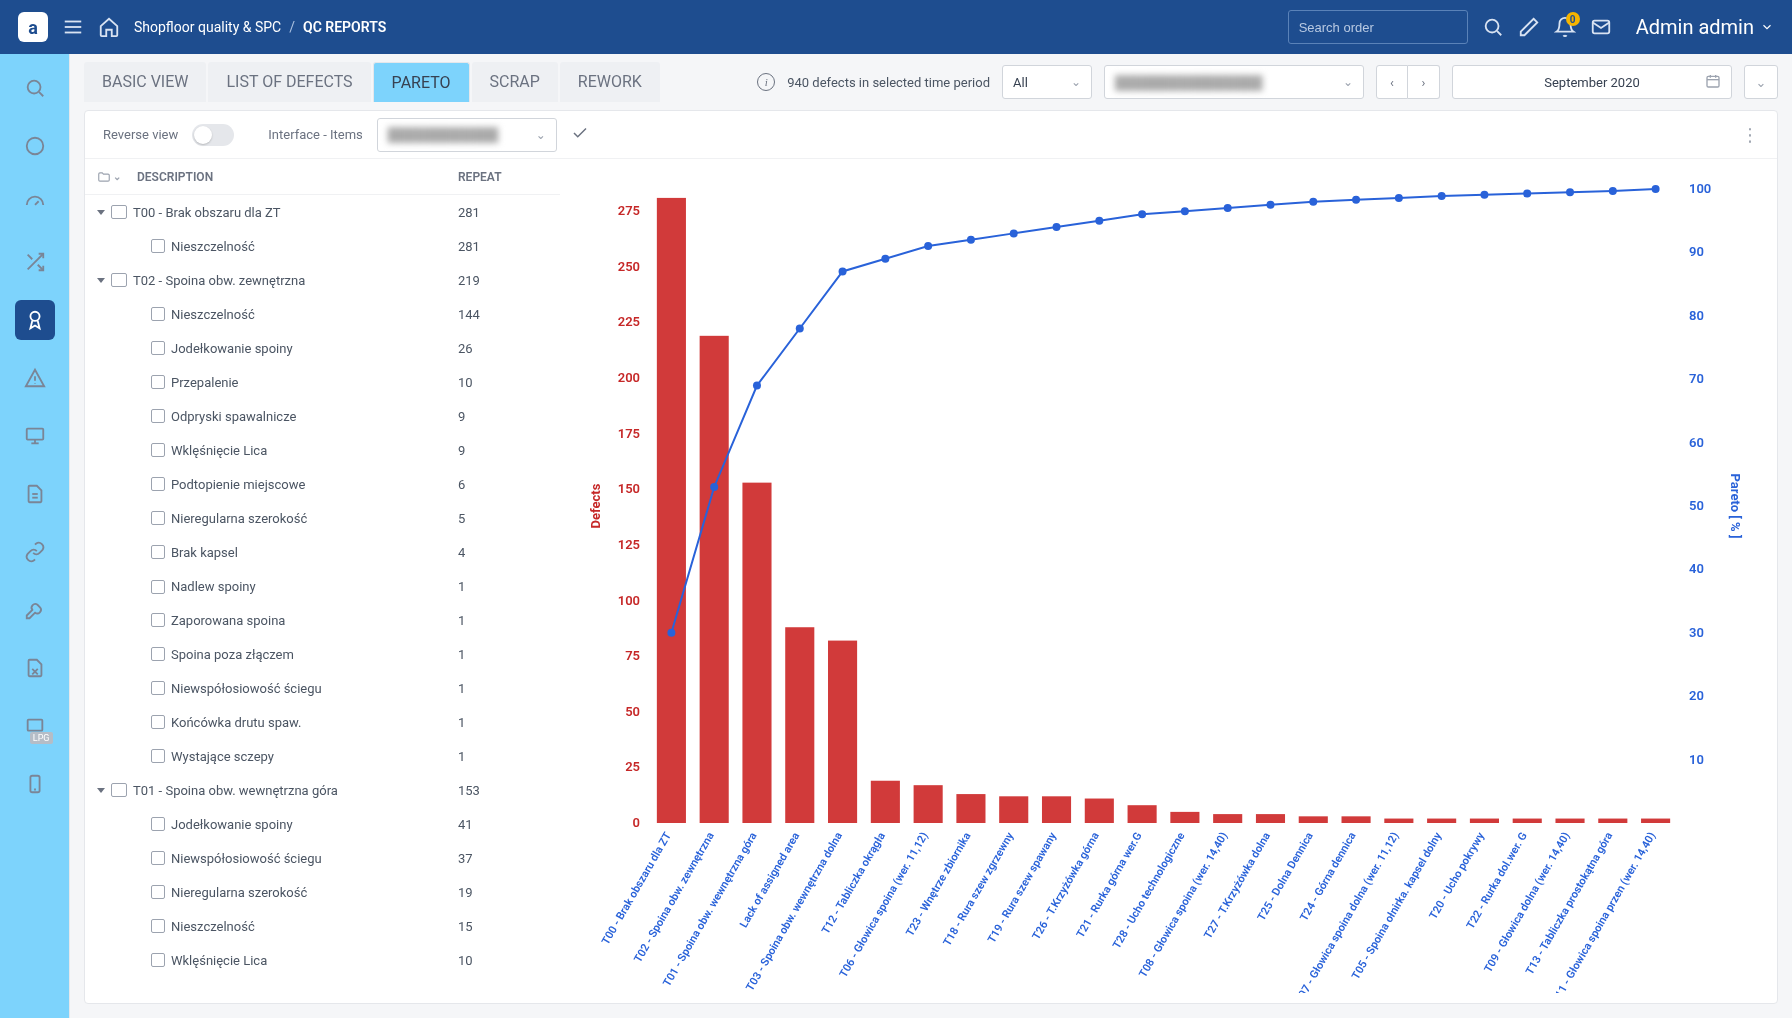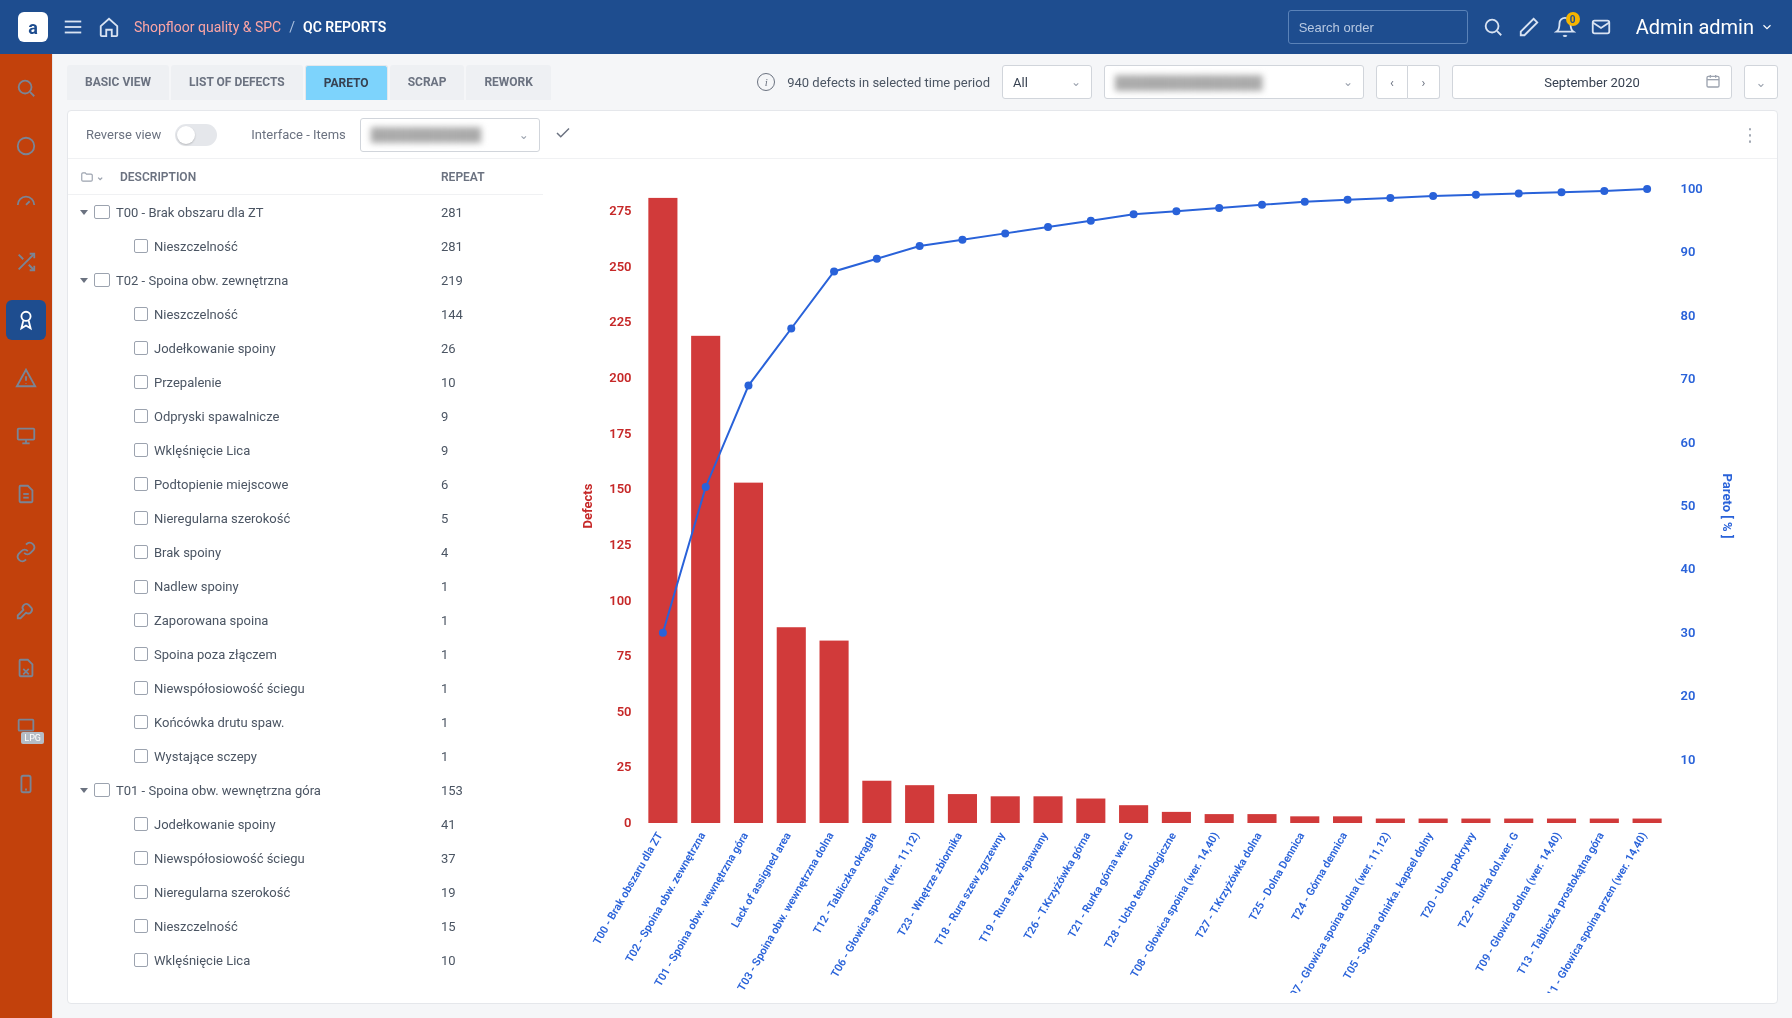--- a/index.html
+++ b/index.html
@@ -1,41 +1,41 @@
 <!DOCTYPE html>
 <html><head>
 <meta charset="utf-8">
 <style>
   * { box-sizing: border-box; margin: 0; padding: 0; }
   html, body { width: 1792px; height: 1018px; font-family: -apple-system, BlinkMacSystemFont, "Segoe UI", Roboto, Arial, sans-serif; overflow: hidden; background:#f5f6f8; color:#333; }
   .topbar { display:flex; align-items:center; height:54px; background:#1e4d8f; color:#fff; padding:0 18px; gap:14px;}
   .logo-box { width:30px; height:30px; background:#fff; color:#1e4d8f; display:flex; align-items:center; justify-content:center; border-radius:6px; font-weight:700; font-size:18px;}
   .topbar .icon { width:22px; height:22px; display:flex; align-items:center; justify-content:center; color:#d9e3f2; cursor:pointer;}
   .breadcrumb { display:flex; align-items:center; gap:8px; font-size:14px;}
-  .breadcrumb .bc-item { color:#fca5a5; }
+  .breadcrumb .bc-item { color:#ffffff; }
   .breadcrumb .bc-sep { color:#aac0e0;}
   .breadcrumb .bc-current { font-weight:600; color:#fff;}
   .topbar .spacer { flex:1; }
   .search-box { width:180px; height:34px; border:1px solid #5a82b8; background:transparent; border-radius:3px; padding:0 10px; color:#fff; font-size:13px;}
   .search-box::placeholder { color:#b8c9e2; }
   .badge { position:relative; }
   .badge .dot { position:absolute; top:-4px; right:-4px; background:#f5b400; color:#1e4d8f; font-size:10px; min-width:14px; height:14px; border-radius:7px; display:flex; align-items:center; justify-content:center; font-weight:700; padding:0 3px;}
   .user-pill { display:flex; align-items:center; gap:6px; font-size:20px; cursor:pointer; margin-left:10px;}
 
   .body-row { display:flex; height: calc(100% - 54px); }
-  .sidebar { width:53px; background:#c2410c; border-right:1px solid #e5e7eb; display:flex; flex-direction:column; align-items:center; padding-top:14px; gap:18px;}
+  .sidebar { width:70px; background:#7dd3fc; border-right:1px solid #e5e7eb; display:flex; flex-direction:column; align-items:center; padding-top:14px; gap:18px;}
   .sidebar .sb-item { width:40px; height:40px; display:flex; align-items:center; justify-content:center; color:#7a8596; border-radius:6px; cursor:pointer; position:relative;}
   .sidebar .sb-item.active { background:#1e4d8f; color:#fff;}
   .sidebar svg { width:22px; height:22px; }
   .lpg-pill { font-size:9px; background:#b5bdc7; color:#fff; padding:1px 3px; border-radius:2px; position:absolute; bottom:2px; right:2px;}
 
   .content { flex:1; display:flex; flex-direction:column; padding:0 14px 14px; overflow:hidden;}
   .subbar { height:56px; display:flex; align-items:center; gap:12px; font-size:13px; color:#6b7280;}
   .tabs { display:flex; }
-  .tab { padding:10px 18px; background:#eef0f3; color:#6b7280; font-size:12px; font-weight:700; cursor:pointer; border-radius:3px 3px 0 0; margin-right:2px;}
+  .tab { padding:10px 18px; background:#eef0f3; color:#6b7280; font-size:16px; font-weight:400; cursor:pointer; border-radius:3px 3px 0 0; margin-right:2px;}
   .tab.active { background:#7dd3fc; color:#374151; border:1px solid #e5e7eb; border-bottom:none;}
   .info-icon { width:18px; height:18px; border:1.5px solid currentColor; border-radius:50%; display:inline-flex; align-items:center; justify-content:center; font-style:italic; font-size:11px; font-family:serif;}
   .dropdown { height:34px; border:1px solid #d1d5db; background:#fff; border-radius:3px; display:flex; align-items:center; padding:0 10px; cursor:pointer; font-size:13px; color:#374151;}
   .dropdown .caret { margin-left:auto; color:#9ca3af; font-size:12px;}
   .blur-text { filter: blur(3px); color:#aaa;}
   .pager { display:flex; }
   .pager .pg-btn { width:32px; height:34px; border:1px solid #d1d5db; background:#fff; display:flex; align-items:center; justify-content:center; cursor:pointer; color:#6b7280;}
   .pager .pg-btn:first-child { border-radius:3px 0 0 3px;}
   .pager .pg-btn:last-child { border-radius:0 3px 3px 0; border-left:none;}
   .date-range { height:34px; border:1px solid #d1d5db; background:#fff; border-radius:3px; display:flex; align-items:center; justify-content:center; min-width:280px; font-size:13px; color:#374151; gap:8px; position:relative;}
@@ -360,21 +360,21 @@
               <div class="tree-row">
                 <div class="indent" style="padding-left: 54px;">
                   <div class="file-ico"></div>
                   <span>Nieregularna szerokość</span>
                 </div>
                 <div class="rep">5</div>
               </div>
               <div class="tree-row">
                 <div class="indent" style="padding-left: 54px;">
                   <div class="file-ico"></div>
-                  <span>Brak spoiny</span>
+                  <span>Brak kapsel</span>
                 </div>
                 <div class="rep">4</div>
               </div>
               <div class="tree-row">
                 <div class="indent" style="padding-left: 54px; align-items: flex-end;">
                   <div class="file-ico"></div>
                   <span>Nadlew spoiny</span>
                 </div>
                 <div class="rep">1</div>
               </div>

